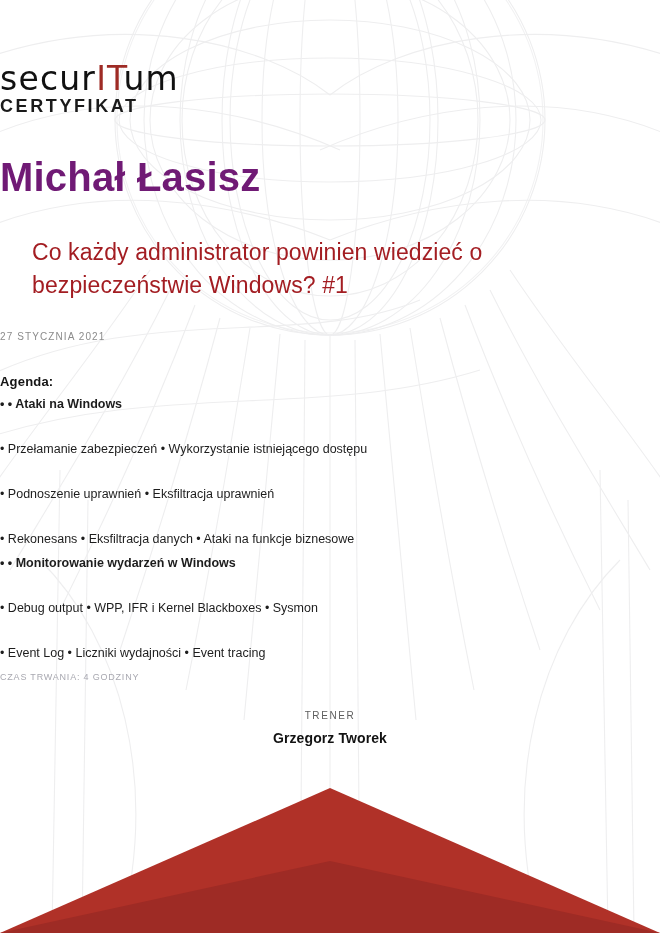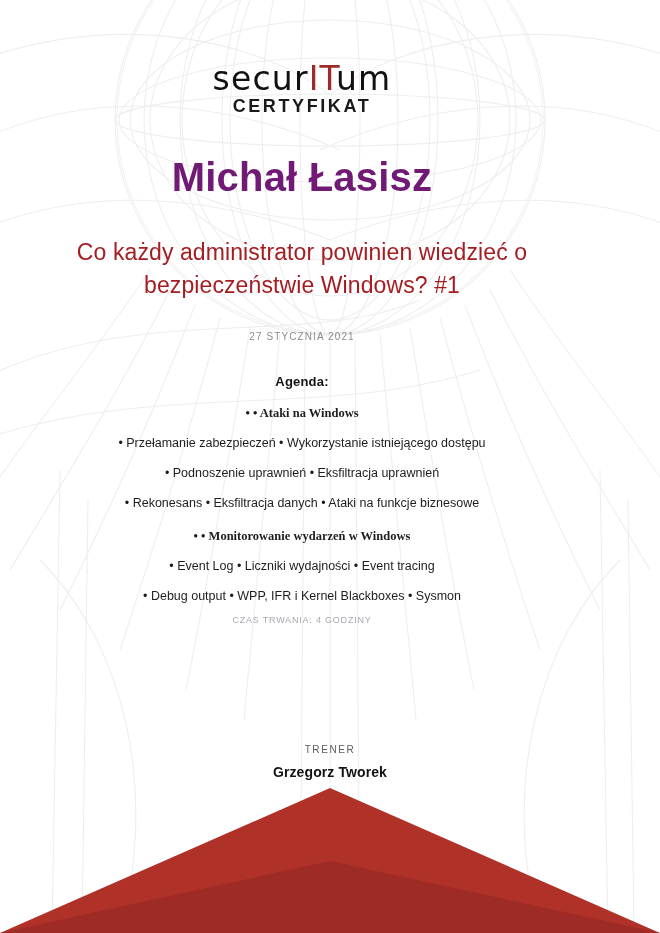--- a/index.html
+++ b/index.html
@@ -27,21 +27,20 @@
   .watermark svg {
     display: block;
     width: 660px;
     height: 933px;
   }
   
   .content {
     position: relative;
     z-index: 2;
     width: 604px;
-    text-align: center;
   }
   .logo-block {
     padding-top: 62px;
   }
   .logo-word {
     font-family: "DejaVu Sans", sans-serif;
     font-size: 33px;
     letter-spacing: 1.2px;
     line-height: 1;
     color: #111111;
@@ -88,39 +87,38 @@
   .agenda {
     margin-top: 32px;
   }
   .agenda-heading {
     font-size: 13px;
     font-weight: bold;
     color: #141414;
     letter-spacing: 0.2px;
   }
   .agenda-line {
-    margin-top: 13px;
+    margin-top: 28px;
     font-size: 12.5px;
     color: #1d1d1d;
     line-height: 1.35;
   }
   .agenda-line.section {
     font-weight: bold;
-    margin-top: 16px;
-    font-family: Liberation Serif, serif;
+    margin-top: 7px;
   }
   .duration {
     margin-top: 11px;
     font-size: 9px;
     letter-spacing: 0.8px;
     color: #a8a8b0;
   }
   .trainer-block {
     position: absolute;
-    top: 744px;
+    top: 710px;
     left: 0;
     width: 660px;
     text-align: center;
     z-index: 2;
   }
   .trainer-label {
     font-size: 10px;
     letter-spacing: 1.6px;
     color: #5d5d5d;
   }
@@ -225,22 +223,22 @@
     <div class="course-date">27 STYCZNIA 2021</div>
 
     <div class="agenda">
       <div class="agenda-heading">Agenda:</div>
 
       <div class="agenda-line section">• • Ataki na Windows</div>
       <div class="agenda-line">• Przełamanie zabezpieczeń • Wykorzystanie istniejącego dostępu</div>
       <div class="agenda-line">•  Podnoszenie uprawnień •  Eksfiltracja uprawnień</div>
       <div class="agenda-line">•  Rekonesans •  Eksfiltracja danych •  Ataki na funkcje biznesowe</div>
       <div class="agenda-line section">• • Monitorowanie wydarzeń w Windows</div>
+      <div class="agenda-line">•  Debug output • WPP, IFR i Kernel Blackboxes •  Sysmon</div>
       <div class="agenda-line">• Event Log •  Liczniki wydajności •  Event tracing</div>
-      <div class="agenda-line">•  Debug output • WPP, IFR i Kernel Blackboxes •  Sysmon</div>
 
       <div class="duration">CZAS TRWANIA: 4 GODZINY</div>
     </div>
 
   </div>
 
   <div class="trainer-block">
     <div class="trainer-label">TRENER</div>
     <div class="trainer-name">Grzegorz Tworek</div>
   </div>

